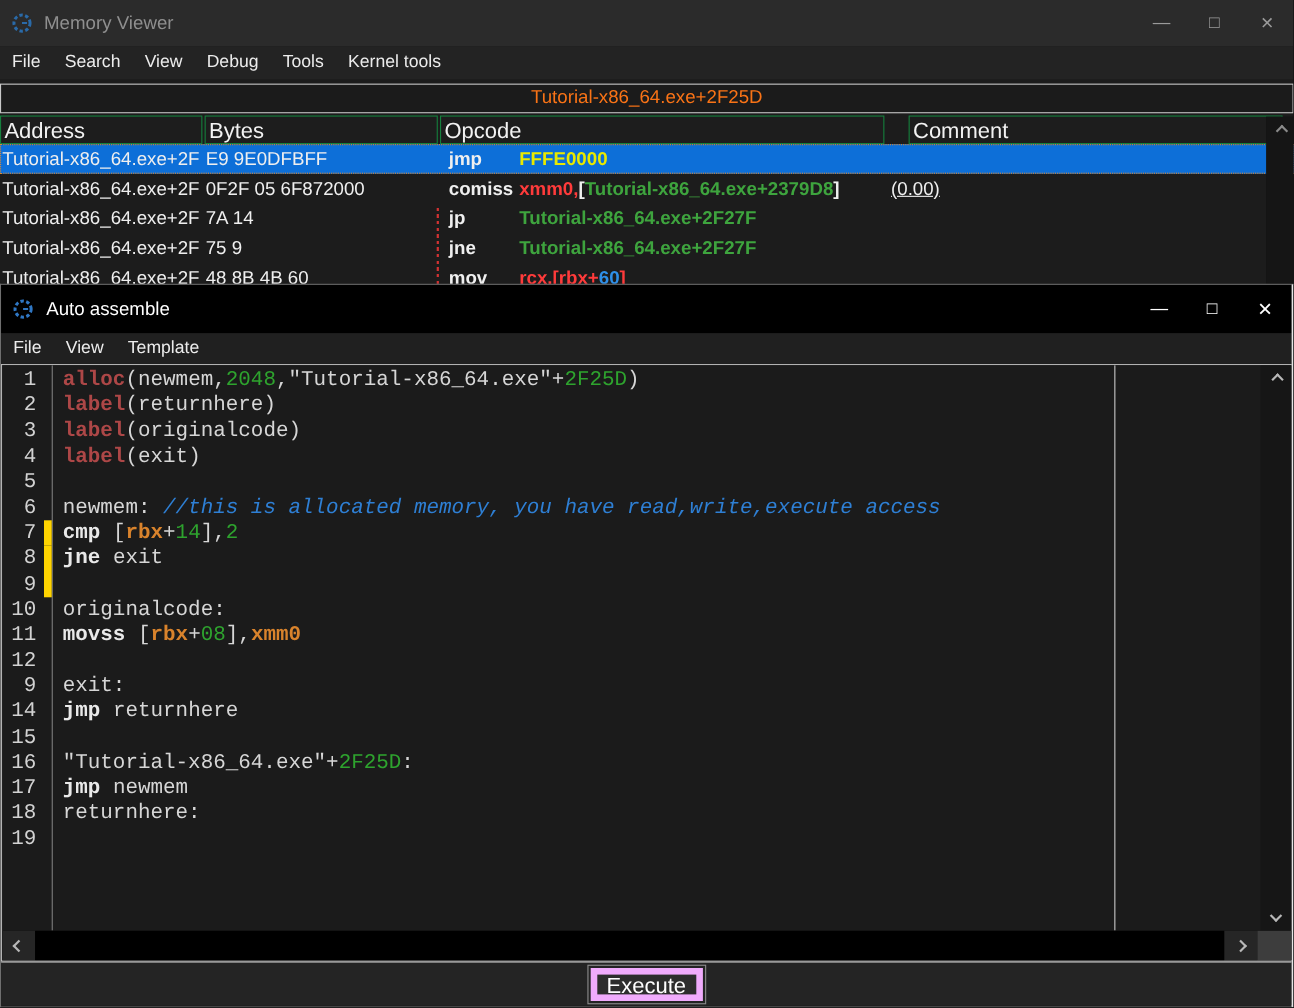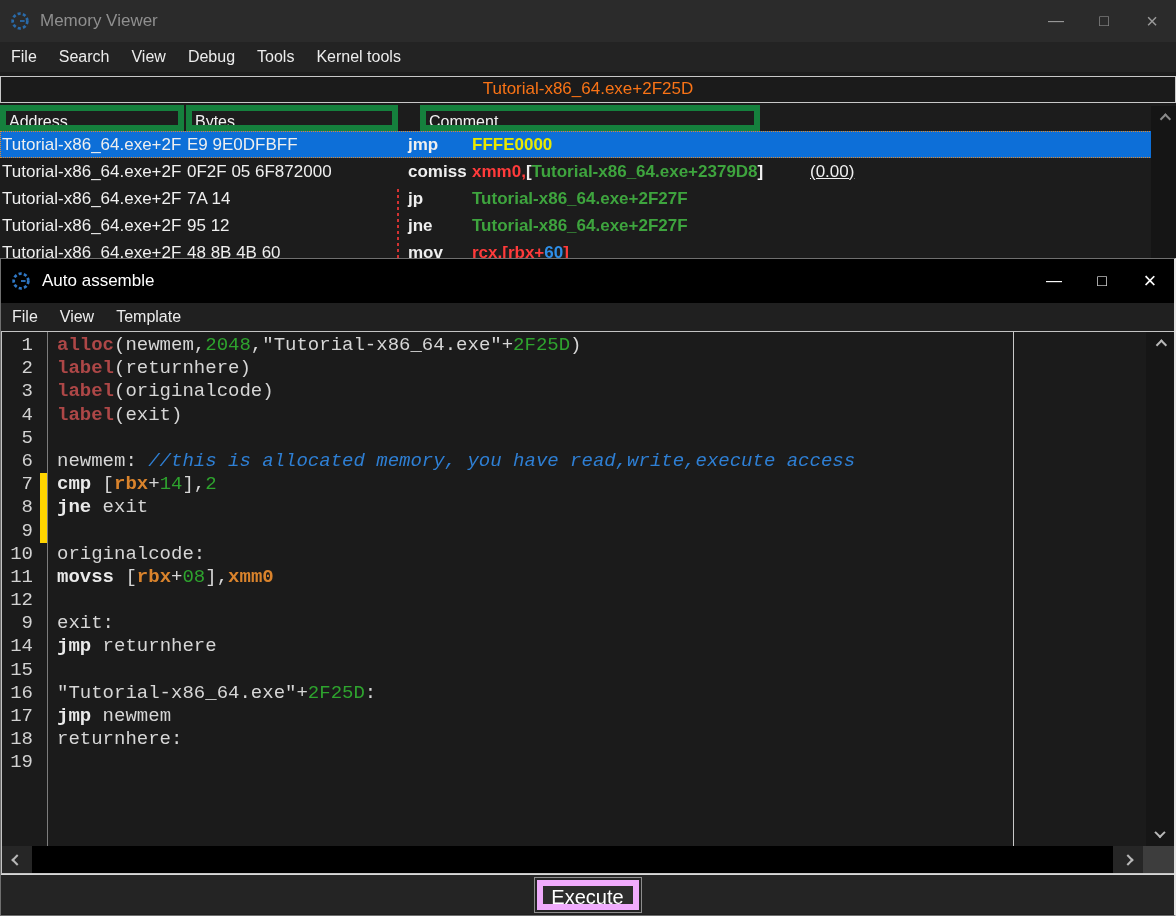--- a/index.html
+++ b/index.html
@@ -21,22 +21,22 @@
   .mv-titlebar .win-btn { color:#9a9a9a; }
   .menubar { display:flex; align-items:center; font-size:16px; color:#ececec; }
   .mv-menubar { height:30px; background:#232323; }
   .menu-item { padding:3px 11px; cursor:default; }
 
   .addr-strip { height:27px; margin-top:4px; border:1px solid #c8c8c8; background:#1b1b1b;
     color:#f97316; font-size:17px; text-align:center; line-height:24px; }
 
   .disasm { position:relative; margin-top:2px; }
   .thead { display:flex; height:26px; }
-  .th { background:#1d1d1d; border:6px solid #15803d; margin-right:2px; color:#f2f2f2;
-    font-size:16px; padding:2px 0 0 3px; overflow:hidden; white-space:nowrap; }
+  .th { background:#1d1d1d; border:1px solid #15803d; margin-right:2px; color:#f2f2f2;
+    font-size:20px; padding:2px 0 0 3px; overflow:hidden; white-space:nowrap; }
   .drow { display:flex; height:27px; align-items:center; font-size:17px; color:#efefef; }
   .drow.selected { background:var(--selection); outline:1px dotted #e08a2e; outline-offset:-1px; }
   .cell { overflow:hidden; white-space:nowrap; }
   .cell.addr { width:186px; padding-left:2px; }
   .cell.bytes { width:214px; padding-left:1px; }
   .cell.opc { width:406px; display:flex; padding-left:8px; font-weight:bold; }
   .cell.opc .mn { width:64px; flex:0 0 64px; }
   .cell.cmt { width:342px; padding-left:4px;text-decoration:underline; }
   .c-yellow { color:var(--op-yellow); }
   .c-red    { color:var(--op-red); }
@@ -125,20 +125,21 @@
       </nav>
 
     <div class="addr-strip">
       <span>Tutorial-x86_64.exe+2F25D</span>
     </div>
 
     <div class="disasm">
       <div class="thead">
           <div class="th" style="width: 184px;">Address</div>
           <div class="th" style="width: 212px;">Bytes</div>
+          <div class="th" style="width: 404px;">Opcode</div>
           <div class="th" style="width: 340px; margin-left: 20px;">Comment</div>
         </div>
       <div class="tbody">
           <div class="drow selected">
             <div class="cell addr">Tutorial-x86_64.exe+2F</div>
             <div class="cell bytes">E9 9E0DFBFF</div>
             <div class="cell opc">
               <span class="mn">jmp</span>
               <span class="c-yellow">FFFE0000</span>
             </div>
@@ -160,21 +161,21 @@
             <div class="cell addr">Tutorial-x86_64.exe+2F</div>
             <div class="cell bytes">7A 14</div>
             <div class="cell opc">
               <span class="mn">jp</span>
               <span class="c-green">Tutorial-x86_64.exe+2F27F</span>
             </div>
             <div class="cell cmt"></div>
           </div>
           <div class="drow">
             <div class="cell addr">Tutorial-x86_64.exe+2F</div>
-            <div class="cell bytes">95 12</div>
+            <div class="cell bytes">75 9</div>
             <div class="cell opc">
               <span class="mn">jne</span>
               <span class="c-green">Tutorial-x86_64.exe+2F27F</span>
             </div>
             <div class="cell cmt"></div>
           </div>
           <div class="drow">
             <div class="cell addr">Tutorial-x86_64.exe+2F</div>
             <div class="cell bytes">48 8B 4B 60</div>
             <div class="cell opc">

